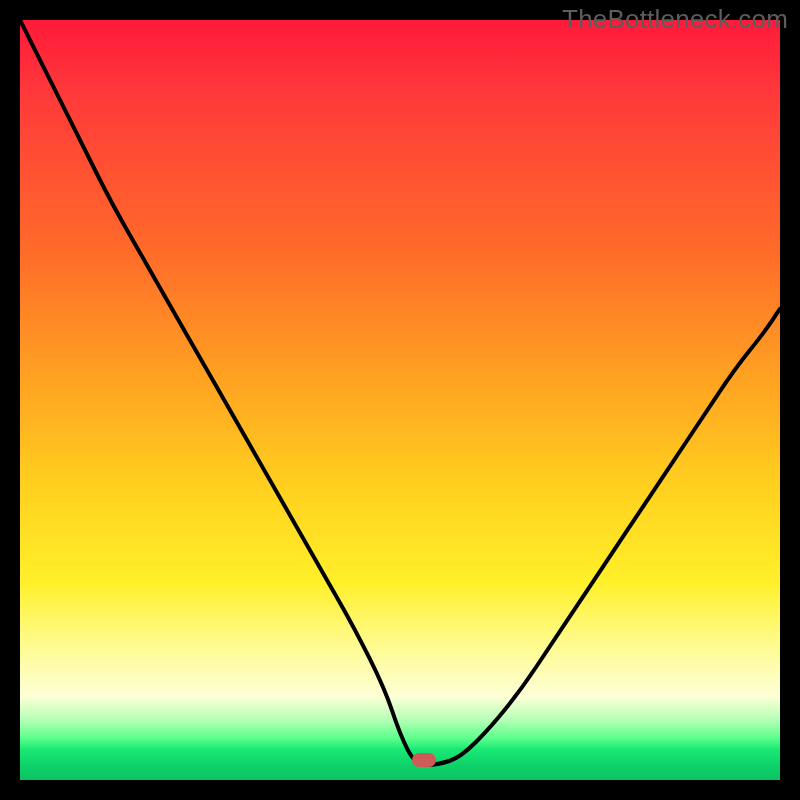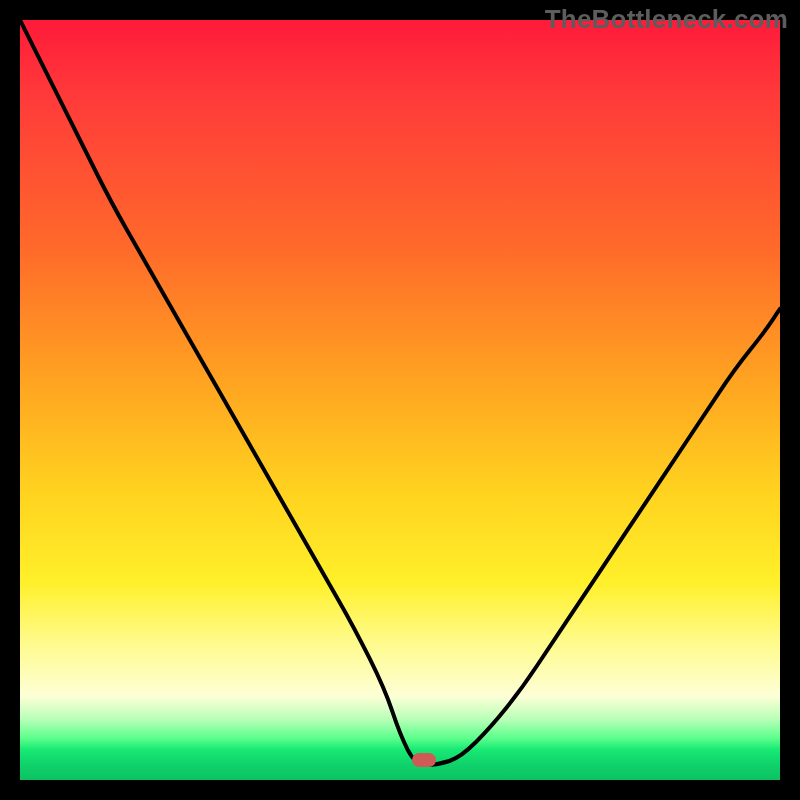--- a/index.html
+++ b/index.html
@@ -9,21 +9,21 @@
     width: 800px;
     height: 800px;
     background: #000;
   }
   .watermark {
     position: absolute;
     top: 4px;
     right: 12px;
     font-family: Arial, Helvetica, sans-serif;
     font-size: 26px;
-    font-weight: 700;
+    font-weight: 400;
     color: #5d5d5d;
     letter-spacing: 0.2px;
     z-index: 50;
   }
   .plot {
     position: absolute;
     left: 20px;
     top: 20px;
     width: 760px;
     height: 760px;

